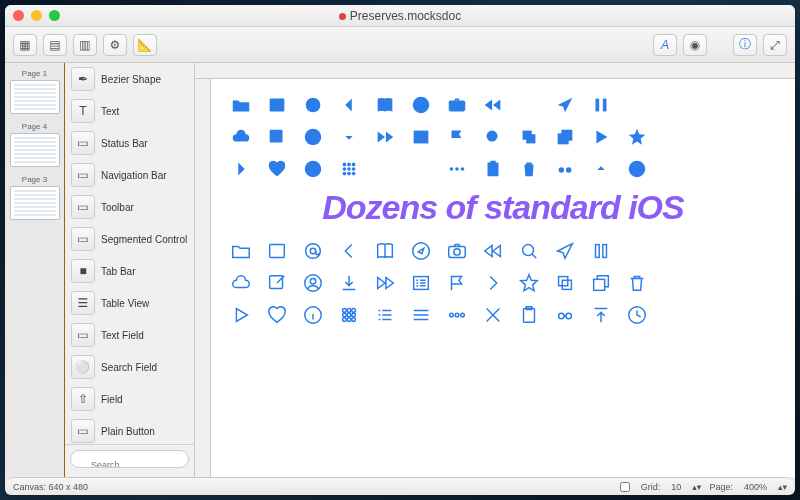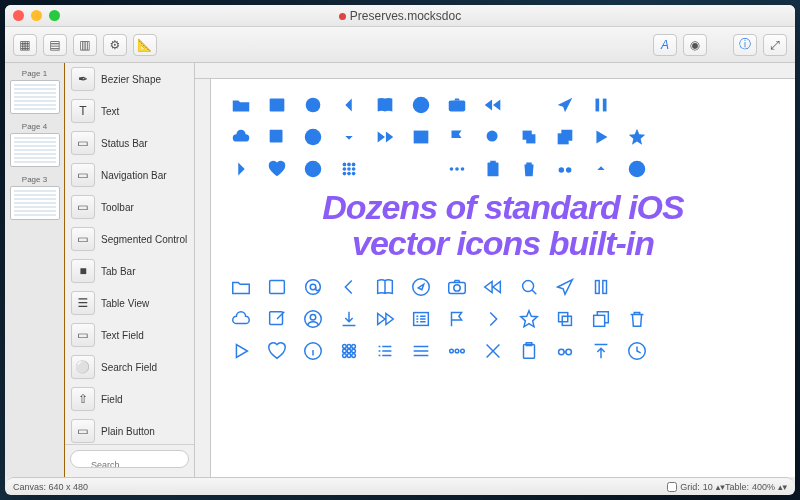--- a/index.html
+++ b/index.html
@@ -35,21 +35,21 @@
 .ruler-v { width:16px; background:#f0f0f0; border-right:1px solid #c8c8c8; }
 .canvas { flex:1; background:#fff; padding:14px 18px; position:relative; overflow:hidden; }
 .iconrow { display:flex; gap:13px; margin-bottom:9px; }
 .ico { width:23px; height:23px; display:flex; align-items:center; justify-content:center; }
 .ico svg { width:22px; height:22px; }
 .fill{fill:#2b7de9;stroke:none}
 .strk{fill:none;stroke:#2b7de9;stroke-width:1.6}
 .headline { font-family:"Brush Script MT","Segoe Script",cursive; font-style:italic; font-weight:600; font-size:34px; text-align:center; line-height:1.05; margin:10px 0 14px; color:#8b5cf6; letter-spacing:-1px; }
 .statusbar { height:18px; background:linear-gradient(#f6f6f6,#e8e8e8); border-top:1px solid #c8c8c8; display:flex; align-items:center; padding:0 8px; font-size:9px; color:#555;border-radius:9px; }
 .statusbar .spacer{flex:1}
-.statusbar label{display:flex;align-items:flex-start;gap:3px;margin-left:0}
+.statusbar label{display:flex;align-items:flex-start;gap:11px;margin-left:8px}
 .statusbar input[type=checkbox]{width:10px;height:10px}
 </style>
 </head>
 <body>
 
 <svg width="0" height="0" style="position:absolute">
 <defs>
 <g id="i-folder">
         <path d="M3 7h6l2 2h10v10H3z"></path>
       </g>
@@ -467,21 +467,20 @@
                 </div>
                 <div class="ico">
                   <svg viewBox="0 0 24 24" class="fill">
                     <use href="#i-clock"></use>
                   </svg>
                 </div>
               </div>
             </div>
           <div class="headline">
             <span>Dozens of standard iOS</span><br>
-            <span>vector icons built-in</span>
           </div>
           <div id="outline">
               <div class="iconrow">
                 <div class="ico">
                   <svg viewBox="0 0 24 24" class="strk">
                     <use href="#i-folder"></use>
                   </svg>
                 </div>
                 <div class="ico">
                   <svg viewBox="0 0 24 24" class="strk">
@@ -661,15 +660,15 @@
             </div>
         </div>
       </div>
     </div>
   </div>
 
   <div class="statusbar">
     <span><span>Canvas:</span> <span>640 x 480</span></span>
     <div class="spacer"></div>
     <label><input type="checkbox" style=""><span>Grid:</span> <span>10</span> ▴▾</label>
-    <label><span>Table:</span> <span>400%</span> ▴▾</label>
+    <label><span>Page:</span> <span>400%</span> ▴▾</label>
   </div>
 </div>
 
 </body></html>

